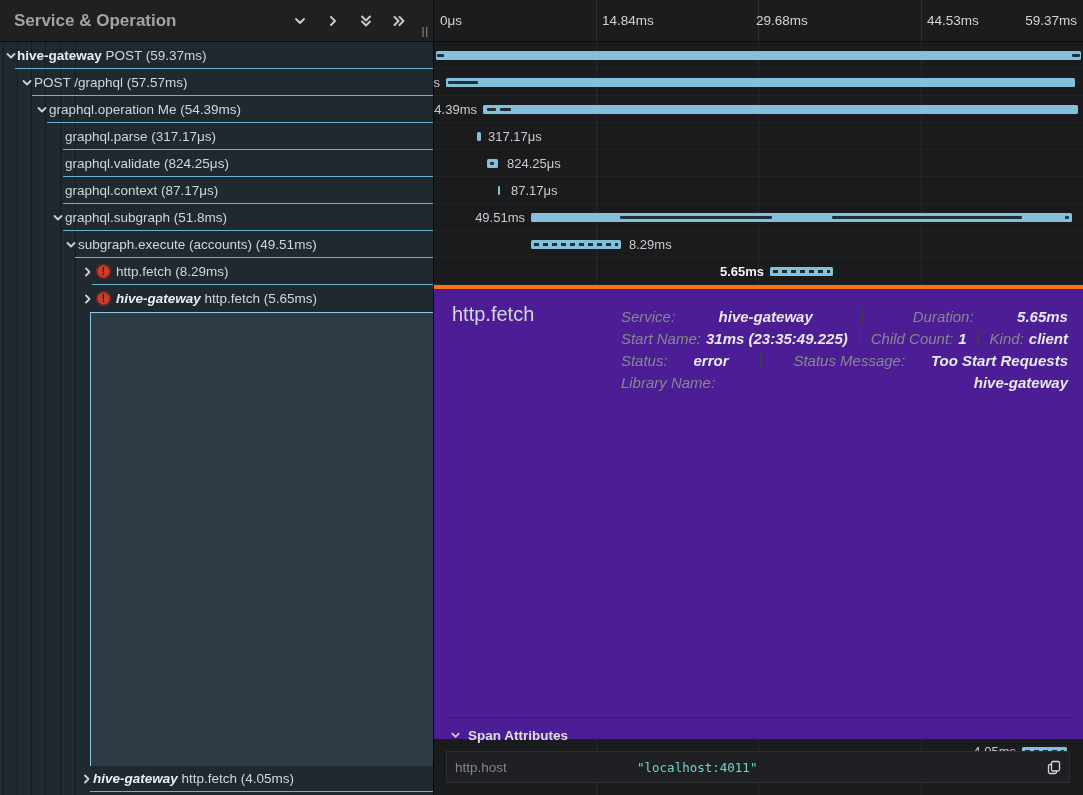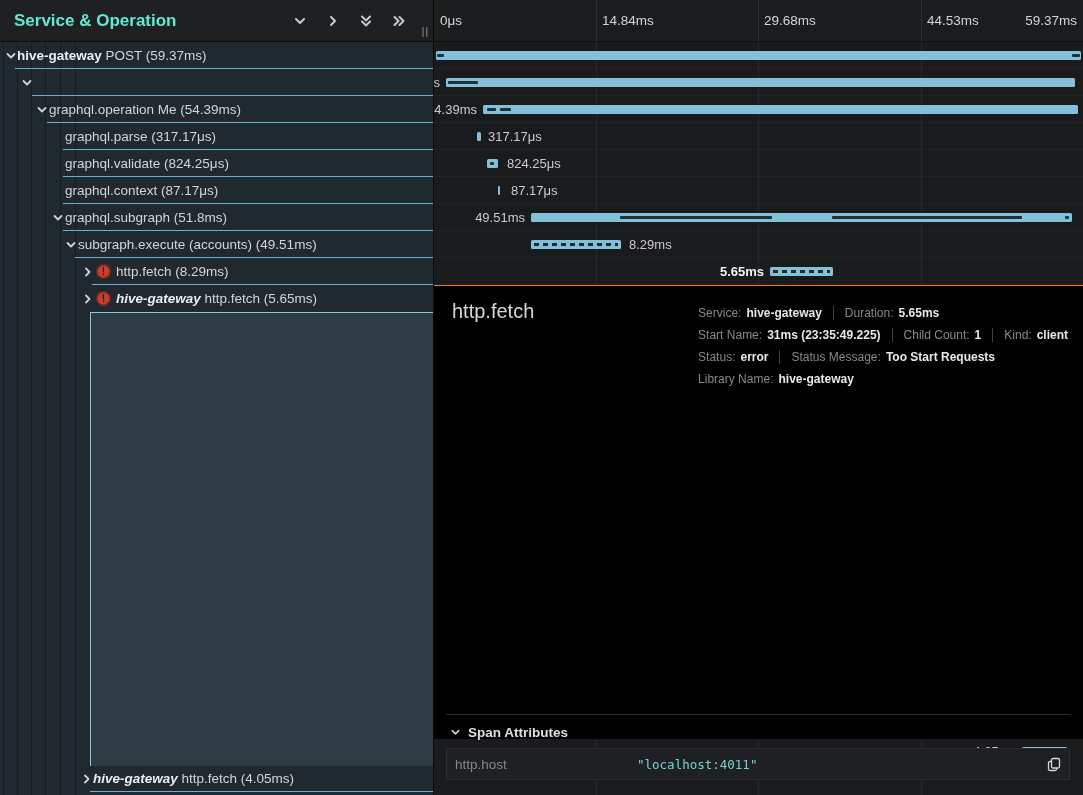--- a/index.html
+++ b/index.html
@@ -4,21 +4,21 @@
 <style>
   * { box-sizing: border-box; margin: 0; padding: 0; }
   html,body { width:1083px; height:795px; background:#131416; overflow:hidden;
     font-family:"Liberation Sans", sans-serif; }
   .app { display:grid; grid-template-columns:434px 649px; grid-template-rows:42px 753px;
     width:1083px; height:795px; }
 
   
   .lhead { background:#1f2022; border-bottom:1px solid #0c0d0e; border-right:1px solid #0a0a0b;
     display:flex; align-items:center; position:relative; }
-  .lhead-title { color:#5eead4; font-size:17px; font-weight:bold; margin-left:14px; }
+  .lhead-title { color:#a3a3a3; font-size:17px; font-weight:bold; margin-left:14px; }
   .hicons { position:absolute; right:26px; top:0; height:100%; display:flex; align-items:center; gap:17px; }
   .hicon { width:16px; height:16px; display:flex; align-items:center; justify-content:center; cursor:pointer; }
   .hicon svg { stroke:#c7c9cc; stroke-width:2; fill:none; stroke-linecap:round; stroke-linejoin:round; }
   .drag-handle { position:absolute; right:4px; bottom:4px; color:#9ba0a6; font-size:10px; letter-spacing:1px; }
   .axis { background:#1b1c1e; border-bottom:1px solid #0c0d0e; position:relative; }
   .axis .grid { position:absolute; top:0; bottom:0; width:1px; background:#2f3033; }
   .tick { position:absolute; top:0; line-height:41px; font-size:13.5px; color:#d2d4d6; }
 
   
   .tree { background:#202830; border-right:1px solid #0a0a0b; position:relative; }
@@ -47,25 +47,25 @@
   .wfrow { height:27px; position:relative; overflow:hidden; border-bottom:1px solid rgba(255,255,255,0.03); z-index:1; }
   .bar { position:absolute; top:9px; height:9px; background:#85c0da; border-radius:1.5px; cursor:pointer; }
   .seg { position:absolute; top:3px; height:3px; background:rgba(16,28,36,0.88); border-radius:1px; }
   .dashes { position:absolute; left:3px; right:3px; top:3px; height:3px;
     background:repeating-linear-gradient(90deg, rgba(16,28,36,0.9) 0 5px, transparent 5px 9px); }
   .blabel { position:absolute; top:0; line-height:27px; font-size:13px; color:#c9cbce; }
   .blabel.rt { text-align:right; }
   .blabel.sel { color:#f4f5f6; font-weight:bold; }
 
   
-  .detail { position:relative; height:454px; background:#000000; border-top:1px solid #f97316; z-index:2; }
+  .detail { position:relative; height:454px; background:#4c1d95; border-top:4px solid #f97316; z-index:2; }
   .d-title { position:absolute; left:18px; top:14px; font-size:20px; color:#d5d7d9; }
   .meta { position:absolute; right:15px; top:16px; text-align:right; }
-  .meta-line { height:22px; display:flex; justify-content:flex-start; align-items:center;
-    font-size:12px; color:#85898e; }
+  .meta-line { height:22px; display:flex; justify-content:space-between; align-items:center;
+    font-size:15px; color:#85898e;font-style:italic; }
   .meta-line b { color:#e6e8e9; font-weight:bold; margin-left:5px; }
   .msep { display:inline-block; width:1px; height:14px; background:#3f4145; margin:0 11px; }
   .hr { position:absolute; left:12px; right:12px; height:1px; background:#2b2c30; }
   .attr-head { position:absolute; left:16px; top:439px; display:flex; align-items:center; gap:7px;
     font-size:13.5px; font-weight:bold; color:#dedfe1; cursor:pointer; }
   .attr-head svg, .res-head svg { stroke:#cfd2d5; stroke-width:1.8; fill:none; stroke-linecap:round; stroke-linejoin:round; }
   .attrs { position:absolute; left:12px; right:13px; top:462px; border:1px solid #2c2e32; }
   .arow { height:30px; display:flex; align-items:center; }
   .arow:nth-child(odd) { background:#1e2024; }
   .arow:nth-child(even) { background:#131418; }
@@ -108,21 +108,21 @@
     </div>
     <span class="drag-handle">||</span>
   </div>
 
   <div class="axis">
     <div class="grid" style="left:162px"></div>
     <div class="grid" style="left:324px"></div>
     <div class="grid" style="left:487px"></div>
     <span class="tick" style="left:6px">0μs</span>
     <span class="tick" style="left:168px">14.84ms</span>
-    <span class="tick" style="left:330px">29.68ms</span>
+    <span class="tick" style="left:322px">29.68ms</span>
     <span class="tick" style="left:493px">44.53ms</span>
     <span class="tick" style="right:6px">59.37ms</span>
   </div>
 
   <div class="tree">
     <div class="guide" style="left:3px"></div>
     <div class="guide" style="left:17px"></div>
     <div class="guide" style="left:31px"></div>
     <div class="guide" style="left:45px"></div>
     <div class="guide" style="left:60px"></div>
@@ -136,20 +136,21 @@
         </span>
       <span class="tname" style="left:17px"><span class="svc">hive-gateway</span><span> POST (59.37ms)</span></span>
       <div class="bline" style="left:15px"></div>
     </div>
     <div class="trow">
       <span class="chev" style="left:20px">
           <svg width="12" height="12" viewBox="0 0 12 12">
             <polyline points="2.5,4 6,7.5 9.5,4"></polyline>
           </svg>
         </span>
+      <span class="tname" style="left:34px">POST /graphql (57.57ms)</span>
       <div class="bline" style="left:32px"></div>
     </div>
     <div class="trow">
       <span class="chev" style="left:35px">
           <svg width="12" height="12" viewBox="0 0 12 12">
             <polyline points="2.5,4 6,7.5 9.5,4"></polyline>
           </svg>
         </span>
       <span class="tname" style="left:49px">graphql.operation Me (54.39ms)</span>
       <div class="bline" style="left:47px"></div>

